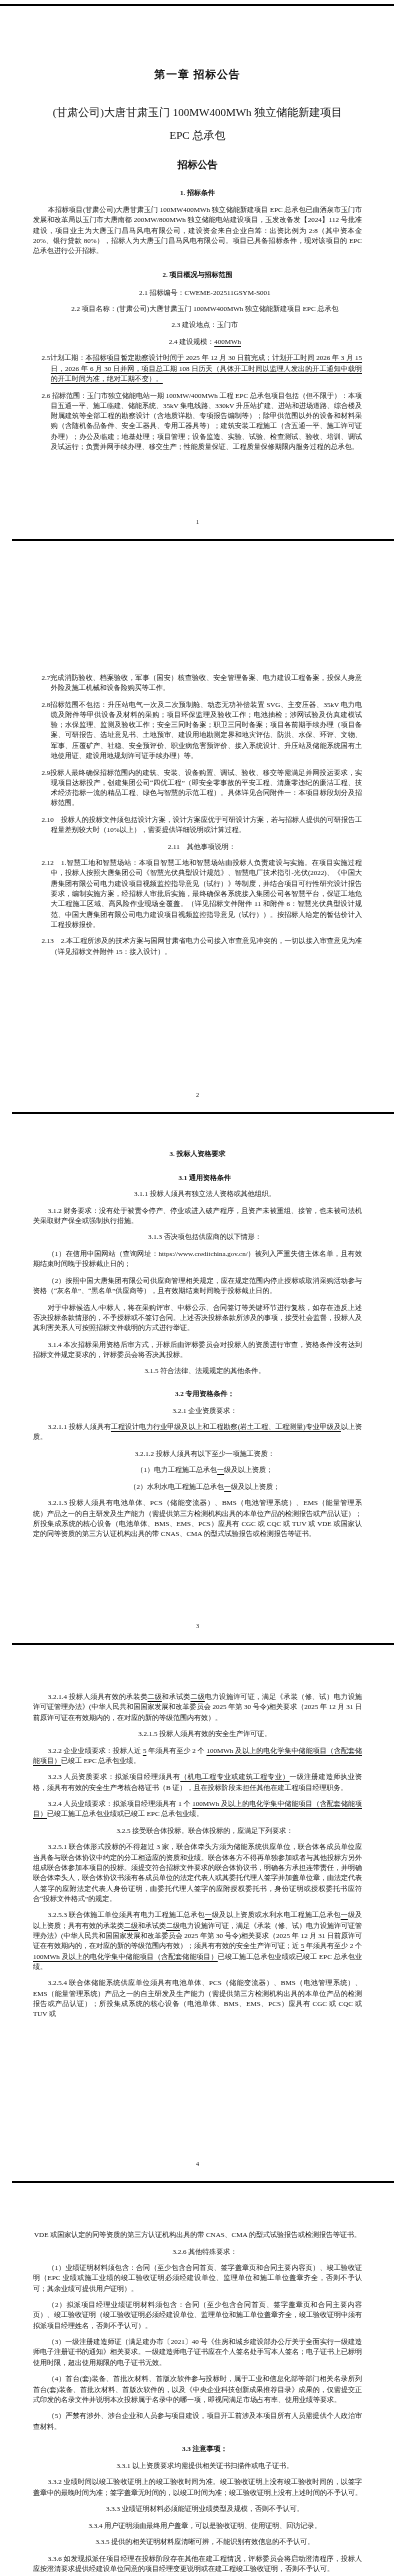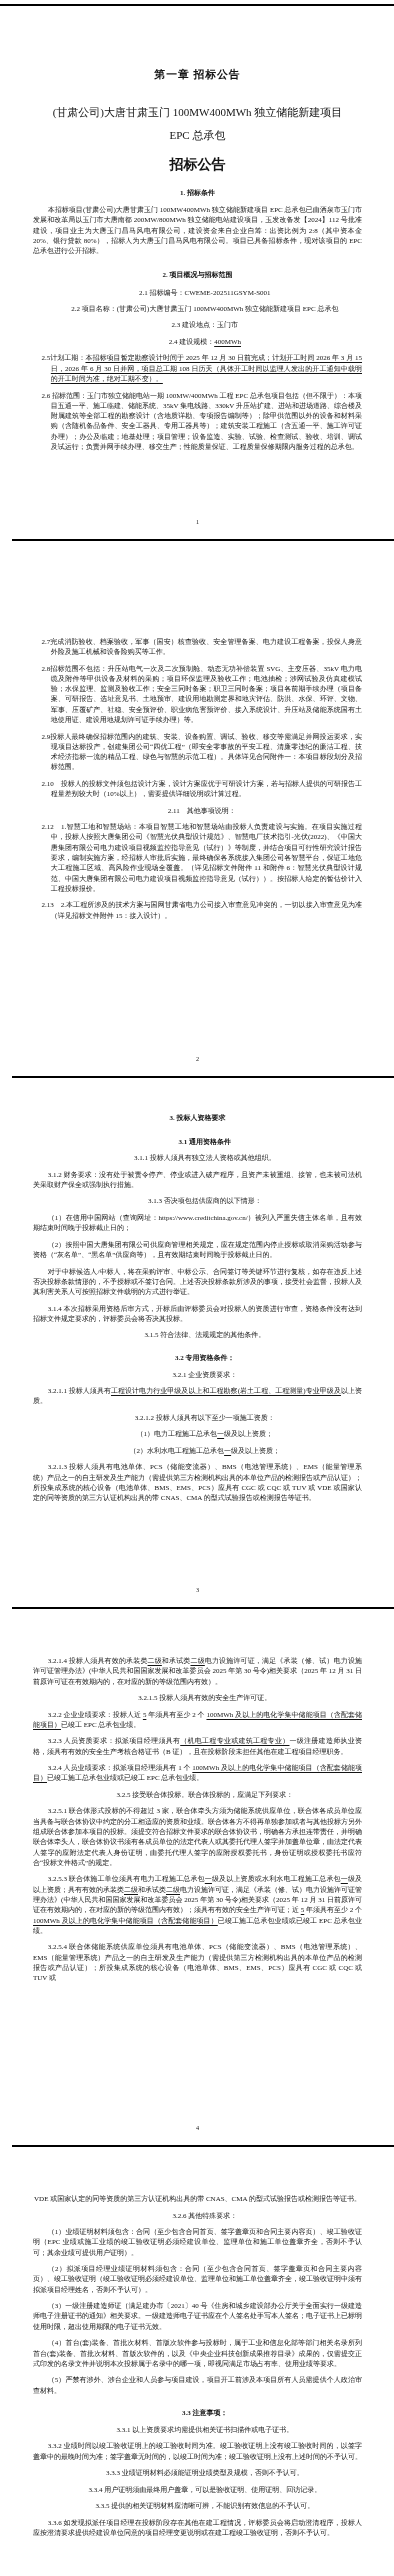--- a/index.html
+++ b/index.html
@@ -3,34 +3,34 @@
 <meta charset="utf-8">
 <style>
   html,body{margin:0;padding:0;background:#ffffff;}
   body{width:395px;font-family:"Liberation Serif","DejaVu Serif",serif;color:#141414;
        font-size:7px;line-height:10.3px;}
   .top-line{height:2.1px;background:#000;margin-top:3.6px;}
   .page-sep{height:2.1px;background:#000;margin-left:12.4px;}
   .page{width:395px;box-sizing:border-box;padding:0 33px;display:flex;flex-direction:column;
         overflow:hidden;background:#fff;align-items:center;}
   .pg1{height:533px;padding-top:61px;}
-  .pg2{height:535px;padding-top:96px;}
+  .pg2{height:535px;padding-top:96px;margin-top:36px;}
   .pg3{height:529px;padding-top:28px;}
   .pg4{height:536px;padding-top:47px;}
   .pg5{height:530px;padding-top:47px;}
   .blk{margin:0 0 6.2px;text-align:justify;}
   .blk-p{text-indent:2.1em;}
   .blk-cont{text-indent:0;}
   .blk-hang{padding-left:2.55em;text-indent:-1.35em;}
   .blk-h{font-weight:bold;margin:7.2px 0 7.2px;}
   .blk-h-indent{font-weight:bold;text-indent:2.1em;margin:6.2px 0 6.2px;}
   .blk-chapter{text-align:center;font-size:10.8px;font-weight:bold;text-indent:0;
                margin:0 0 24px;letter-spacing:1px;line-height:15.5px;}
   .blk-center{text-align:center;font-size:11px;text-indent:0;margin:0 0 10.3px;line-height:12.4px;}
-  .blk-subtitle{text-align:center;font-size:14px;font-weight:bold;text-indent:0;
+  .blk-subtitle{text-align:center;font-size:10px;font-weight:bold;text-indent:0;
                 margin:7.2px 0 9.3px;line-height:12.4px;}
   .pagenum{margin-top:auto;text-align:center;font-size:6.2px;padding-bottom:11.3px;}
   .u{text-decoration:underline;text-underline-offset:1.5px;}
 </style>
 </head>
 <body>
 
 <div class="top-line"></div>
 <main>
     <section class="page pg1">

